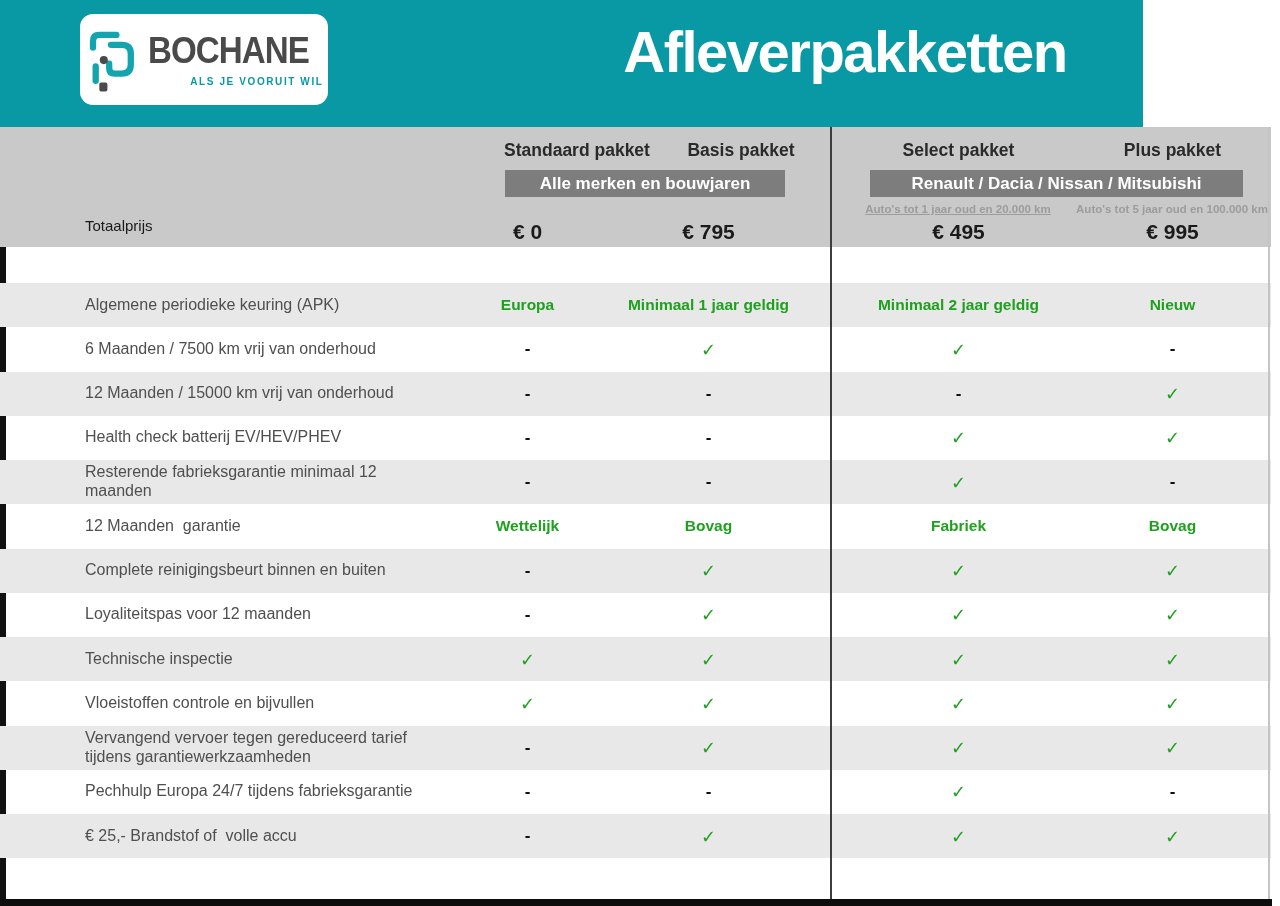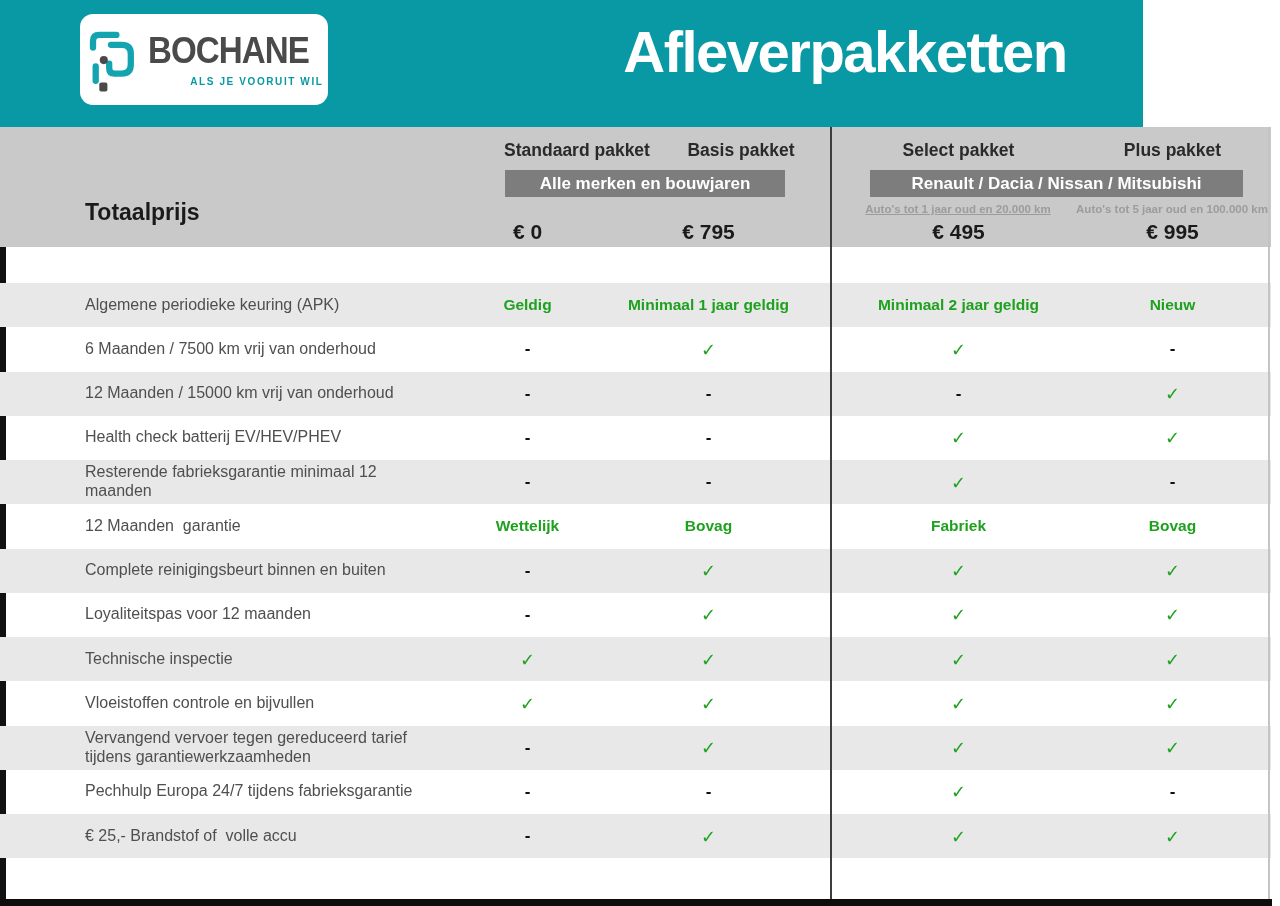--- a/index.html
+++ b/index.html
@@ -36,21 +36,21 @@
   .col-sub{position:absolute;top:75px;height:14px;font-size:11.5px;font-weight:bold;color:var(--subtitle_gray,#9c9c9c);
     display:flex;align-items:center;justify-content:center;white-space:nowrap;}
   .col-sub.s2{left:838px;width:240px;text-decoration:underline;}
   .col-sub.s3{left:1052px;width:240px;}
   .col-price{position:absolute;top:92px;height:26px;font-size:21px;font-weight:bold;color:var(--dark,#1a1a1a);
     display:flex;align-items:center;justify-content:center;}
   .col-price.c0{left:440px;width:175px;}
   .col-price.c1{left:621px;width:175px;}
   .col-price.c2{left:871px;width:175px;}
   .col-price.c3{left:1085px;width:175px;}
-  .total-label{position:absolute;left:85px;top:72px;font-size:23px;font-weight:bold;color:var(--dark,#1a1a1a);}
+  .total-label{position:absolute;left:85px;top:90px;font-size:15px;font-weight:normal;color:var(--dark,#1a1a1a);}
   
   .left-bar{position:absolute;left:0;top:247px;width:6px;height:652px;background:#111;z-index:0;}
   .table-body{position:absolute;left:0;top:247px;width:1271px;z-index:1;}
   .gap-row{height:36px;background:transparent;}
   .frow{position:relative;height:44.25px;display:flex;align-items:center;}
   .frow.alt{background:var(--row_gray,#e8e8e8);}
   .flabel{width:360px;margin-left:85px;font-size:16px;color:var(--label_gray,#4f4f4f);line-height:1.18;white-space:pre-wrap;}
   .val{position:absolute;top:0;height:100%;display:flex;align-items:center;justify-content:center;}
   .val.c0{left:440px;width:175px;}
   .val.c1{left:621px;width:175px;}
@@ -106,21 +106,21 @@
     <div class="col-price c2">€ 495</div>
     <div class="col-price c3">€ 995</div>
   </div>
 
   <div class="left-bar"></div>
   <div class="table-body">
     <div class="gap-row"></div>
     <div id="rows">
         <div class="frow alt">
           <div class="flabel">Algemene periodieke keuring (APK)</div>
-          <div class="val c0 tval">Geldig</div>
+          <div class="val c0 tval">Europa</div>
           <div class="val c1 tval">Minimaal 1 jaar geldig</div>
           <div class="val c2 tval">Minimaal 2 jaar geldig</div>
           <div class="val c3 tval">Nieuw</div>
         </div>
         <div class="frow">
           <div class="flabel">6 Maanden / 7500 km vrij van onderhoud</div>
           <div class="val c0 dash">-</div>
           <div class="val c1 check">✓</div>
           <div class="val c2 check">✓</div>
           <div class="val c3 dash">-</div>

